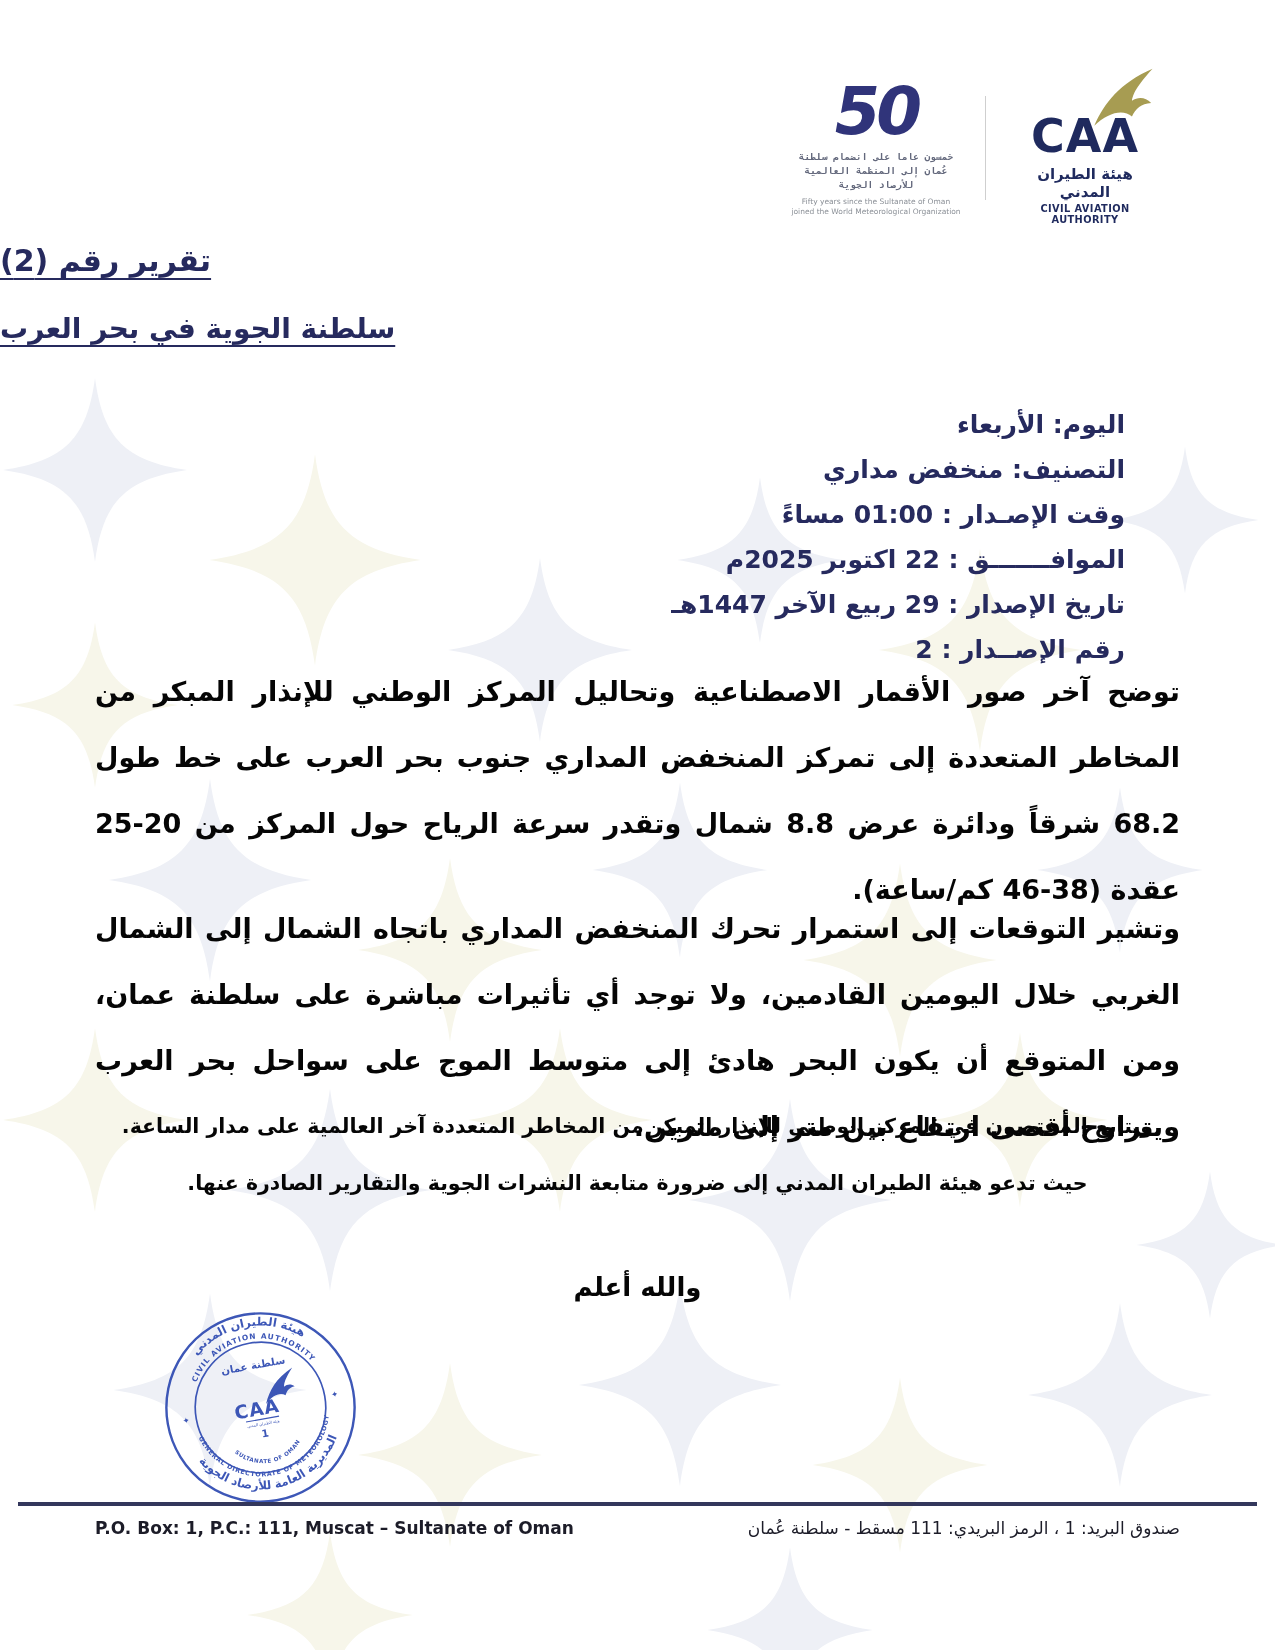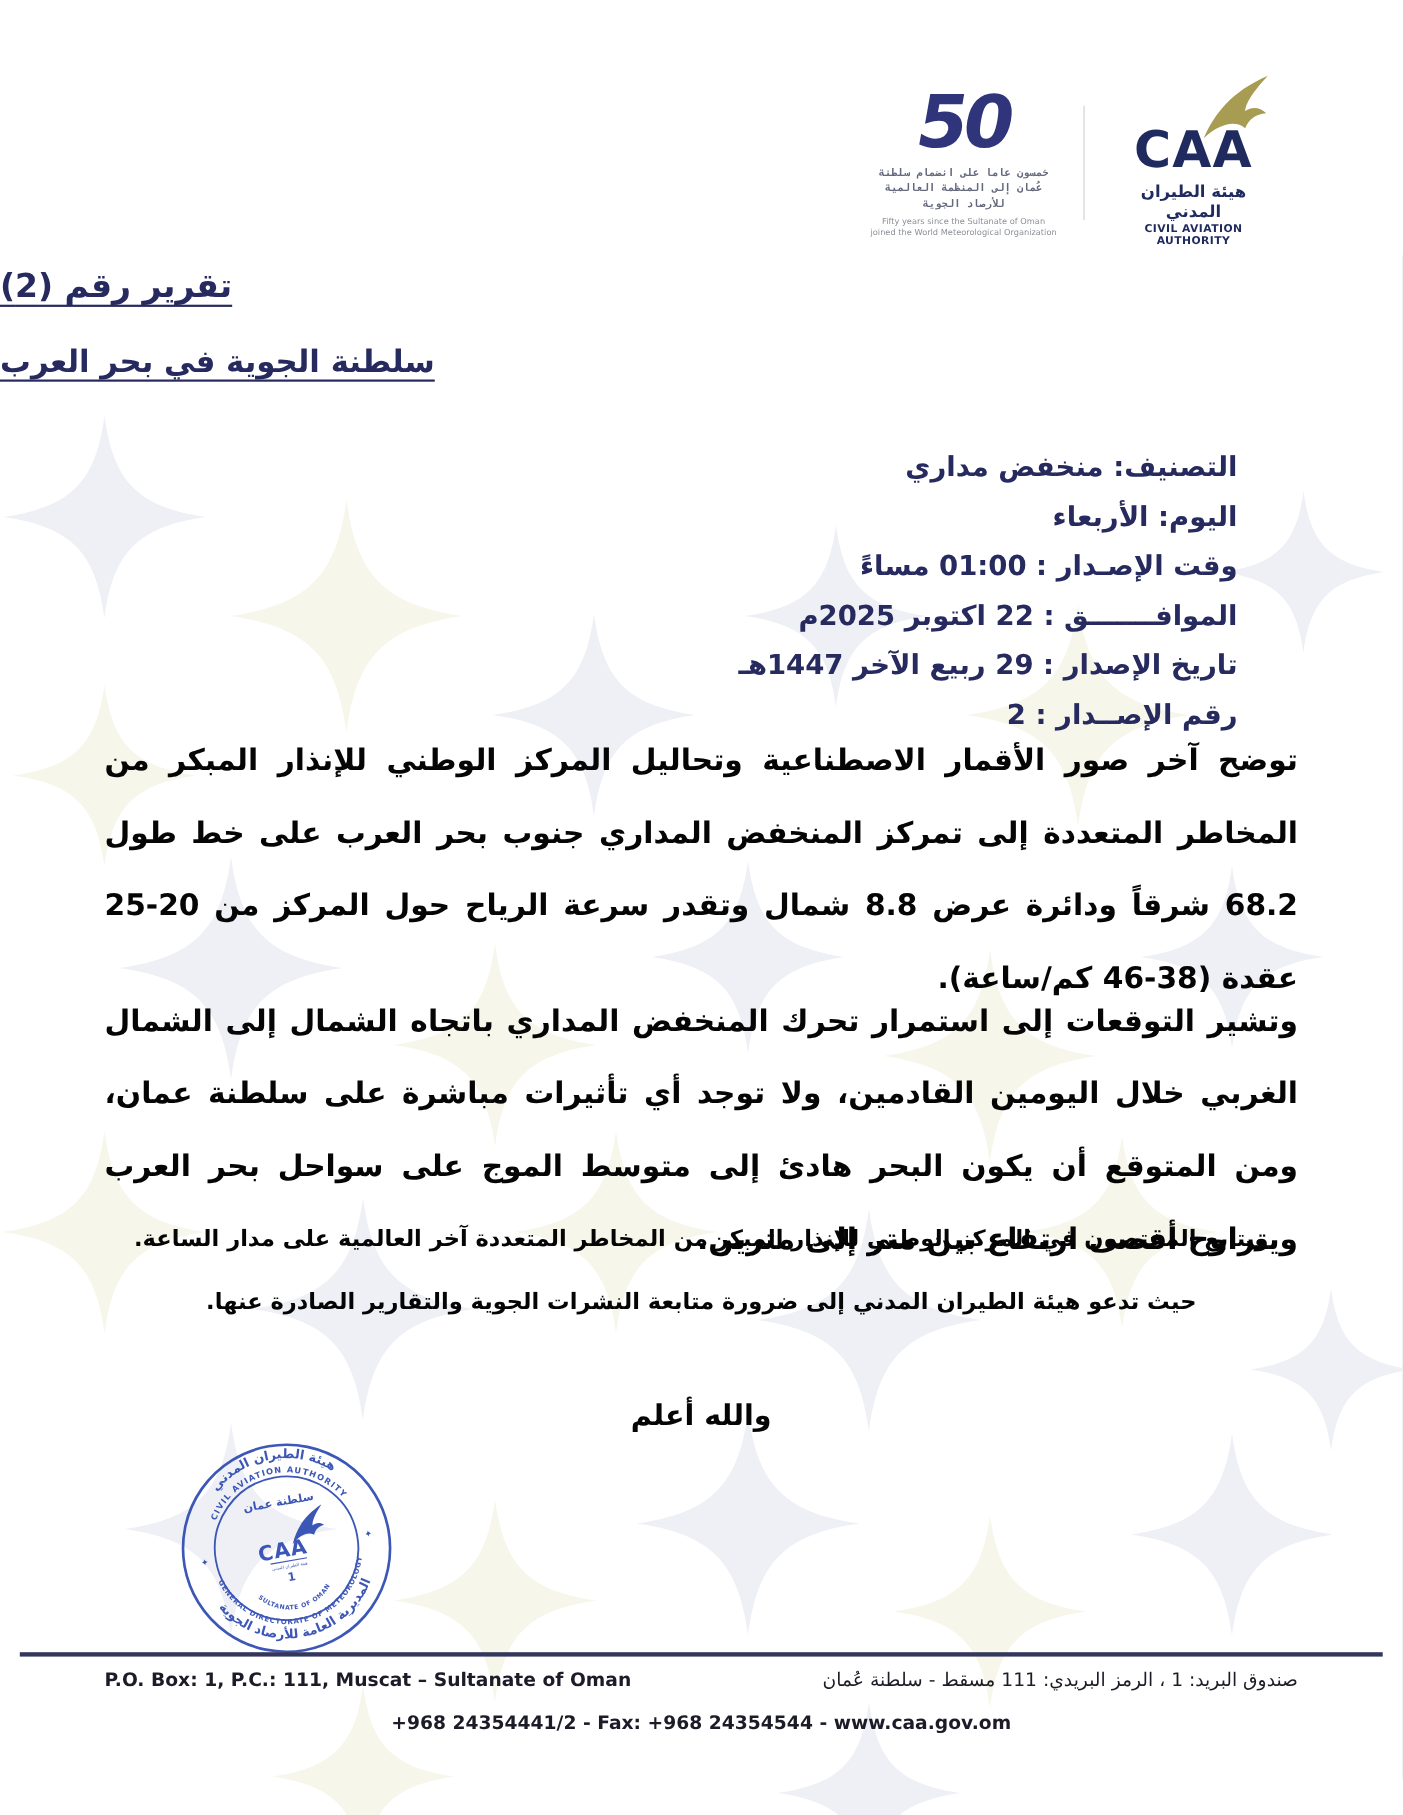--- a/index.html
+++ b/index.html
@@ -116,22 +116,22 @@
     </div>
 
     <div class="titles">
       <span class="title-main">تقرير رقم (2)</span>
       <div class="title-sub">
         <span>سلطنة الجوية في بحر العرب</span>
       </div>
     </div>
 
     <div class="details">
+      <div class="detail-line">اليوم: الأربعاء</div>
       <div class="detail-line">التصنيف: منخفض مداري</div>
-      <div class="detail-line">اليوم: الأربعاء</div>
       <div class="detail-line">وقت الإصـدار :  01:00 مساءً</div>
       <div class="detail-line">الموافـــــــق : 22 اكتوبر 2025م</div>
       <div class="detail-line">تاريخ الإصدار :  29 ربيع الآخر 1447هـ</div>
       <div class="detail-line">رقم الإصــدار : 2</div>
     </div>
 
     <div class="para para-1">توضح آخر صور الأقمار الاصطناعية وتحاليل المركز الوطني للإنذار المبكر من المخاطر المتعددة إلى تمركز المنخفض المداري جنوب بحر العرب على خط طول 68.2 شرقاً ودائرة عرض 8.8 شمال وتقدر سرعة الرياح حول المركز من 20-25 عقدة (38-46 كم/ساعة).</div>
     <div class="para para-2">وتشير التوقعات إلى استمرار تحرك المنخفض المداري باتجاه الشمال إلى الشمال الغربي خلال اليومين القادمين، ولا توجد أي تأثيرات مباشرة على سلطنة عمان، ومن المتوقع أن يكون البحر هادئ إلى متوسط الموج على سواحل بحر العرب ويتراوح أقصى ارتفاع بين متر إلى مترين.</div>
 
     <div class="note">
@@ -178,16 +178,15 @@
           <textPath href="#st-cen-bot" startOffset="50%">SULTANATE OF OMAN</textPath>
         </text>
       </g>
     </svg>
 
     <div class="footer-rule"></div>
     <div class="footer-row1">
       <div class="footer-en">P.O. Box: 1, P.C.: 111, Muscat  – Sultanate of Oman</div>
       <div class="footer-ar">صندوق البريد: 1 ، الرمز البريدي: 111 مسقط - سلطنة عُمان</div>
     </div>
-    <div class="footer-row2">+968 24354441/2   -   Fax: +968 24354544   -   www.caa.gov.om</div>
 
   </div>
 </div>
 
 </body></html>

